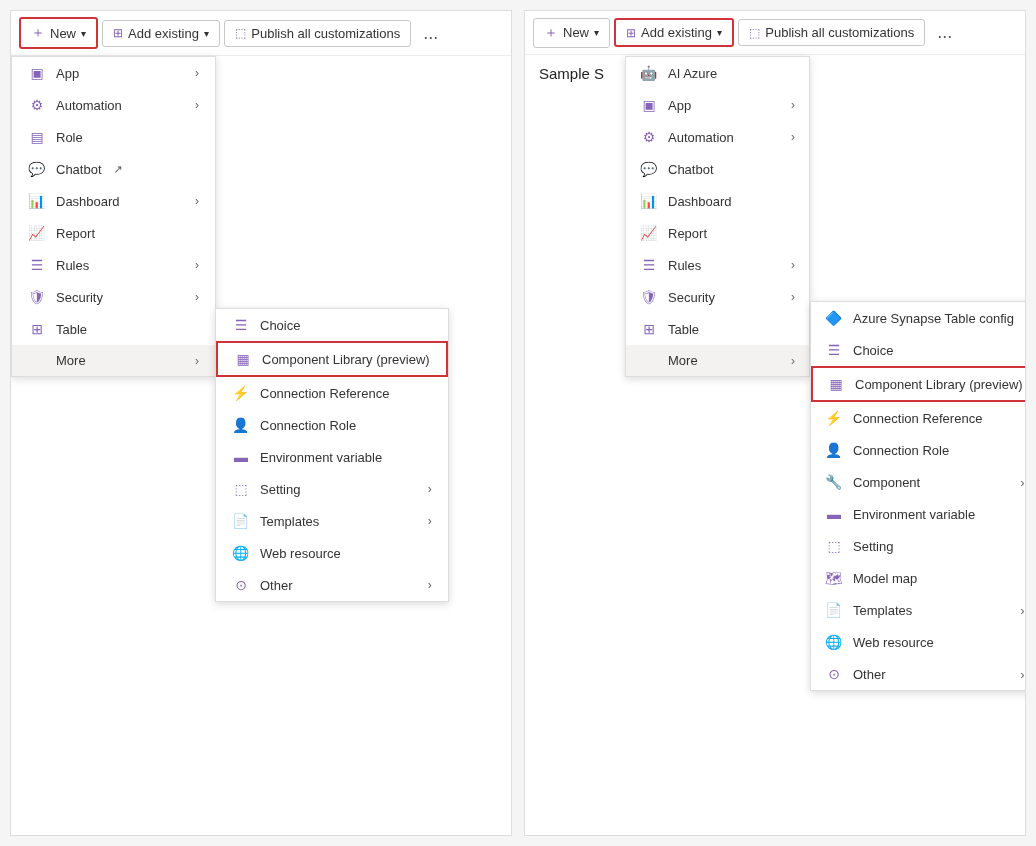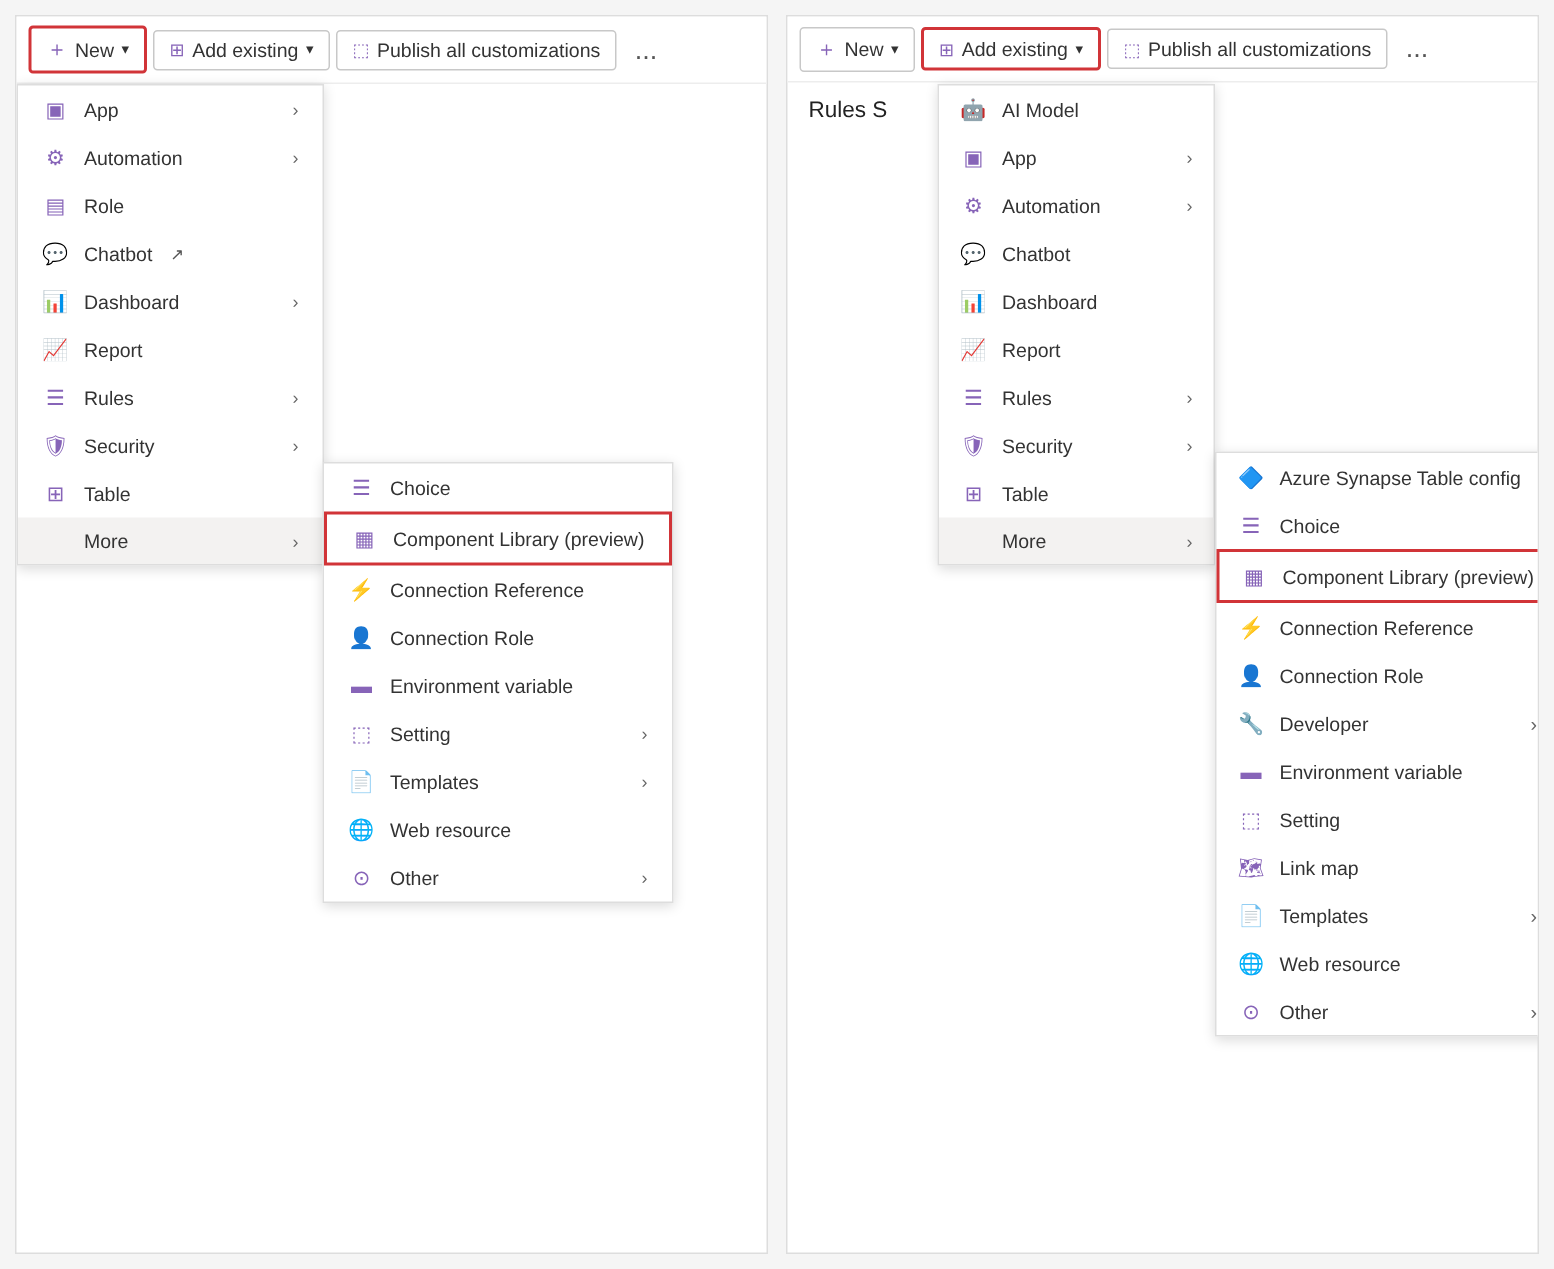--- a/index.html
+++ b/index.html
@@ -354,27 +354,27 @@
     <button class="toolbar-btn">
       <span class="icon-sym" style="font-size:12px;">⬚</span>
       <span>Publish all customizations</span>
     </button>
     <button class="toolbar-more">
       <span>...</span>
     </button>
   </div>
 
   <div style="padding: 10px 14px; font-size:15px; color:#222;">
-    <span>Rules S</span>
+    <span>Sample S</span>
   </div>
 
   <div class="add-existing-dropdown">
     <div class="menu-item">
       <span class="item-icon">🤖</span>
-      <span>AI Model</span>
+      <span>AI Azure</span>
     </div>
     <div class="menu-item">
       <span class="item-icon">▣</span>
       <span>App</span>
       <span class="chevron">›</span>
     </div>
     <div class="menu-item">
       <span class="item-icon">⚙</span>
       <span>Automation</span>
       <span class="chevron">›</span>
@@ -428,34 +428,34 @@
     <div class="menu-item">
       <span class="item-icon">⚡</span>
       <span>Connection Reference</span>
     </div>
     <div class="menu-item">
       <span class="item-icon">👤</span>
       <span>Connection Role</span>
     </div>
     <div class="menu-item">
       <span class="item-icon">🔧</span>
-      <span>Developer</span>
+      <span>Component</span>
       <span class="chevron">›</span>
     </div>
     <div class="menu-item">
       <span class="item-icon">▬</span>
       <span>Environment variable</span>
     </div>
     <div class="menu-item">
       <span class="item-icon">⬚</span>
       <span>Setting</span>
     </div>
     <div class="menu-item">
       <span class="item-icon">🗺</span>
-      <span>Link map</span>
+      <span>Model map</span>
     </div>
     <div class="menu-item">
       <span class="item-icon">📄</span>
       <span>Templates</span>
       <span class="chevron">›</span>
     </div>
     <div class="menu-item">
       <span class="item-icon">🌐</span>
       <span>Web resource</span>
     </div>

